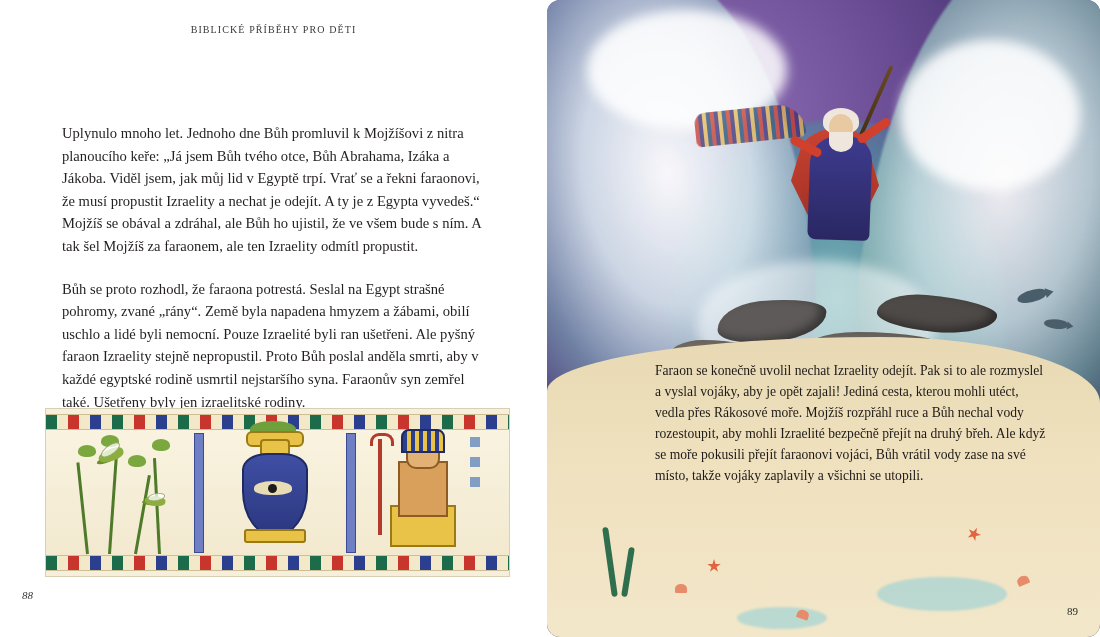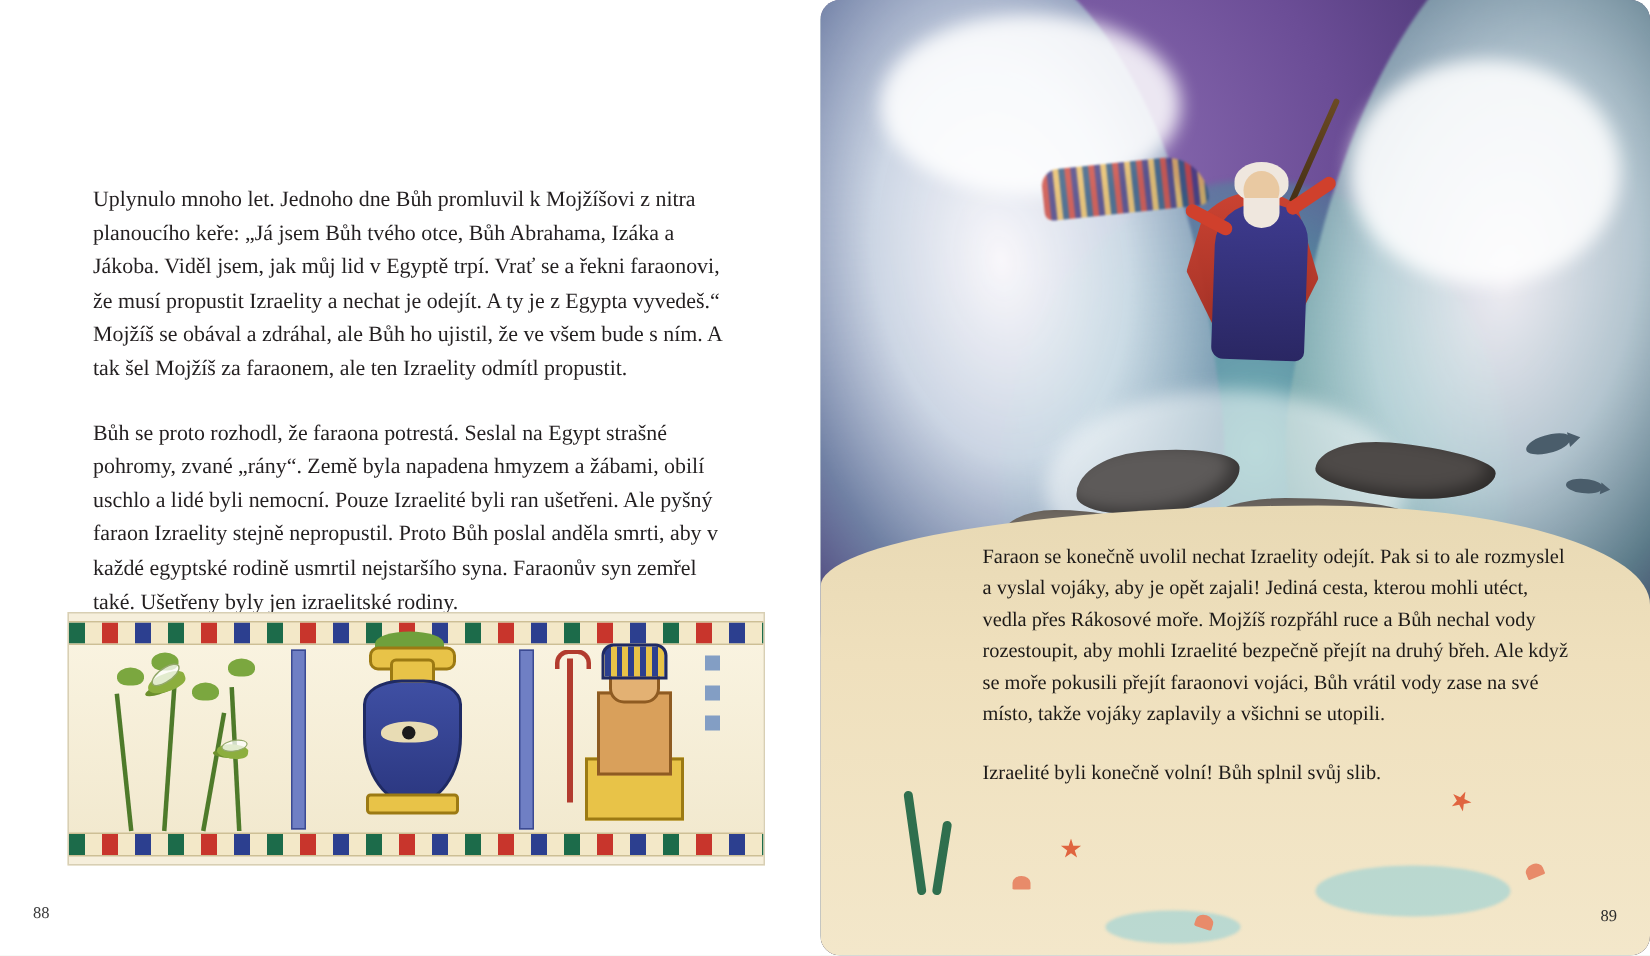--- a/index.html
+++ b/index.html
@@ -50,24 +50,25 @@
     line-height: 22.6px;
     color: #231f20;
     text-align: left;
     margin-top: 36px;
   }
   .body-text p {
     margin: 0 0 20px 0;
   }
   .folio {
     position: absolute;
-    bottom: 22px;
+    bottom: 36px;
     font-size: 11px;
     color: #3a3a3a;
     font-family: "Liberation Serif", serif;
+    font-style: italic;
   }
   .folio-left { left: 22px; }
 
   
   .frieze {
     position: absolute;
     left: 45px;
     top: 408px;
     width: 463px;
     height: 167px;
@@ -474,20 +475,21 @@
     margin-left: 20px;
   }
 </style>
 </head>
 <body>
 
 <div class="spread">
 
   <div class="page-left">
 
+    <div class="running-head">Biblické příběhy pro děti</div>
 
     <div class="body-text">
       <p>Uplynulo mnoho let. Jednoho dne Bůh promluvil k Mojžíšovi z nitra planoucího keře: „Já jsem Bůh tvého otce, Bůh Abrahama, Izáka a Jákoba. Viděl jsem, jak můj lid v Egyptě trpí. Vrať se a řekni faraonovi, že musí propustit Izraelity a nechat je odejít. A ty je z Egypta vyvedeš.“ Mojžíš se obával a zdráhal, ale Bůh ho ujistil, že ve všem bude s ním. A tak šel Mojžíš za faraonem, ale ten Izraelity odmítl propustit.</p>
       <p>Bůh se proto rozhodl, že faraona potrestá. Seslal na Egypt strašné pohromy, zvané „rány“. Země byla napadena hmyzem a žábami, obilí uschlo a lidé byli nemocní. Pouze Izraelité byli ran ušetřeni. Ale pyšný faraon Izraelity stejně nepropustil. Proto Bůh poslal anděla smrti, aby v každé egyptské rodině usmrtil nejstaršího syna. Faraonův syn zemřel také. Ušetřeny byly jen izraelitské rodiny.</p>
     </div>
 
     <div class="frieze">
       <div class="frieze-inner"></div>
       <div class="frieze-band top"></div>
       <div class="frieze-band bottom"></div>
@@ -565,18 +567,17 @@
     <div class="shell" style="left:128px; bottom:44px;"></div>
     <div class="shell" style="left:250px; bottom:18px; transform:rotate(18deg);"></div>
     <div class="shell" style="left:470px; bottom:52px; transform:rotate(-22deg);"></div>
     <div class="fish" style="left:470px; top:290px; transform:rotate(-12deg);"></div>
     <div class="fish" style="left:494px; top:318px; transform:rotate(8deg) scale(0.8);"></div>
     <div class="seaweed" style="left:60px; bottom:40px; height:70px; transform:rotate(-8deg);"></div>
     <div class="seaweed" style="left:78px; bottom:40px; height:50px; transform:rotate(9deg);"></div>
 
     <div class="right-text">
       <p>Faraon se konečně uvolil nechat Izraelity odejít. Pak si to ale rozmyslel a vyslal vojáky, aby je opět zajali! Jediná cesta, kterou mohli utéct, vedla přes Rákosové moře. Mojžíš rozpřáhl ruce a Bůh nechal vody rozestoupit, aby mohli Izraelité bezpečně přejít na druhý břeh. Ale když se moře pokusili přejít faraonovi vojáci, Bůh vrátil vody zase na své místo, takže vojáky zaplavily a všichni se utopili.</p>
-      <p>Izraelité byli konečně volní! Bůh splnil svůj slib.</p>
     </div>
 
     <div class="folio-89">89</div>
   </div>
 </div>
 
 </body></html>

